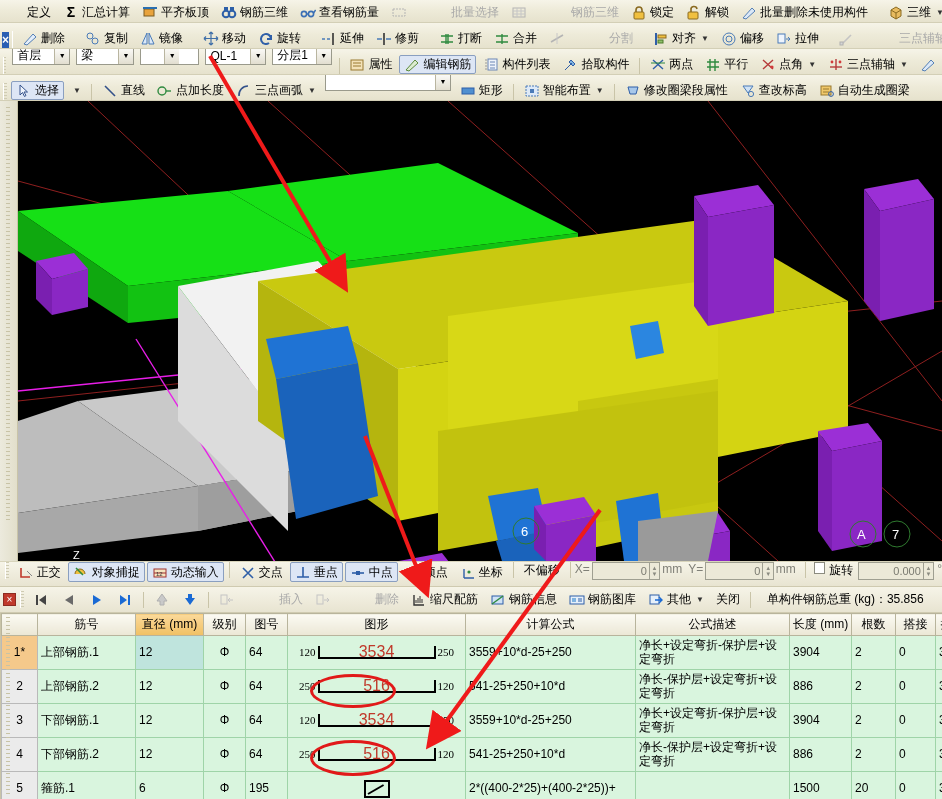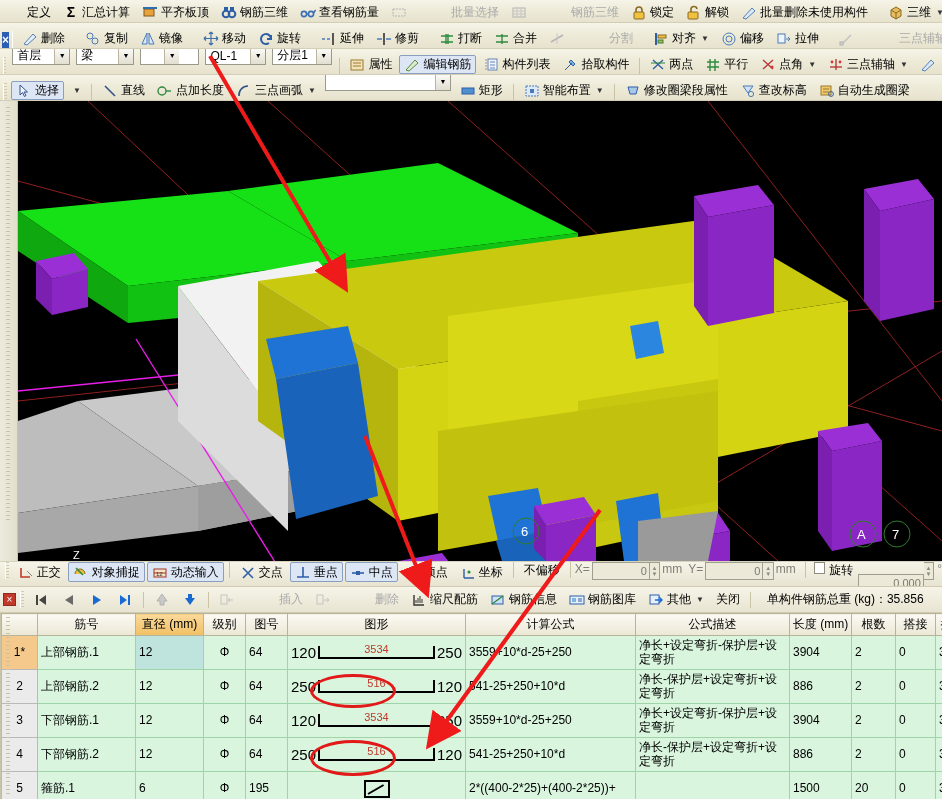--- a/index.html
+++ b/index.html
@@ -123,26 +123,26 @@
   table.rebar th.hl { background:linear-gradient(to bottom,#fbd99a,#f0c064); }
   table.rebar td {
     border:1px solid #9fd4a8; height:34px; background:#d9f5de;
     padding:0 3px; vertical-align:middle; font-size:12px; line-height:1.15;
   }
   table.rebar td.idx { background:#ebebeb; text-align:center; border-color:#b9b9b9; }
   table.rebar tr.r1 td.idx { background:#f5c98b; }
   table.rebar td.sel { background:#bfe4dd; }
   td.c { text-align:center; }
   .shapecell { display:flex; align-items:center; justify-content:center; gap:2px; }
-  .shapecell .lbl { font-size:15px; }
+  .shapecell .lbl { font-size:11px;font-family:Liberation Serif, serif; }
   .shapefig { position:relative; width:118px; height:20px; }
   .shapefig .bar { position:absolute; left:0; right:0; bottom:4px; height:2px; background:#000; }
   .shapefig .lcap { position:absolute; left:0; bottom:4px; width:2px; height:13px; background:#000; }
   .shapefig .rcap { position:absolute; right:0; bottom:4px; width:2px; height:13px; background:#000; }
-  .shapefig .mid { position:absolute; left:0; right:0; top:0; text-align:center; color:#c0392b; font-size:11px; }
+  .shapefig .mid { position:absolute; left:0; right:0; top:0; text-align:center; color:#c0392b; font-size:16px; }
   .stirrup { width:26px;height:18px;border:2px solid #000; position:relative; }
   .stirrup:after{content:"";position:absolute;left:2px;top:11px;width:18px;height:2px;background:#000;transform:rotate(-30deg);transform-origin:left;}
 
   
   .ellipse { position:absolute; border:3px solid #e11919; border-radius:50%; pointer-events:none; }
 
   
   .overlay { position:absolute; left:0; top:0; width:942px; height:799px; pointer-events:none; z-index:50; }
 </style>
 </head>
@@ -787,21 +787,21 @@
     <span class="numfield">0</span>
     <span class="spin">▲<br>▼</span>
     <span style="color:#808078;margin:0 6px 0 2px;">mm</span>
     <span style="color:#808078;margin-right:2px;">Y=</span>
     <span class="numfield">0</span>
     <span class="spin">▲<br>▼</span>
     <span style="color:#808078;margin:0 5px 0 2px;">mm</span>
     <span class="sep"></span>
     <span class="chk"></span>
     <span style="margin-right:5px;">旋转</span>
-    <span class="numfield" style="width:70px;margin-top:12px;">0.000</span>
+    <span class="numfield" style="width:70px;">0.000</span>
     <span class="spin">▲<br>▼</span>
     <span style="color:#808078;margin-left:3px;">°</span>
   </div>
 
   <div class="rebarbar">
     <span class="closebox2">×</span>
     <span class="gripper"></span>
     <div class="tbtn">
       <span class="ic">
         <svg width="16" height="15">

